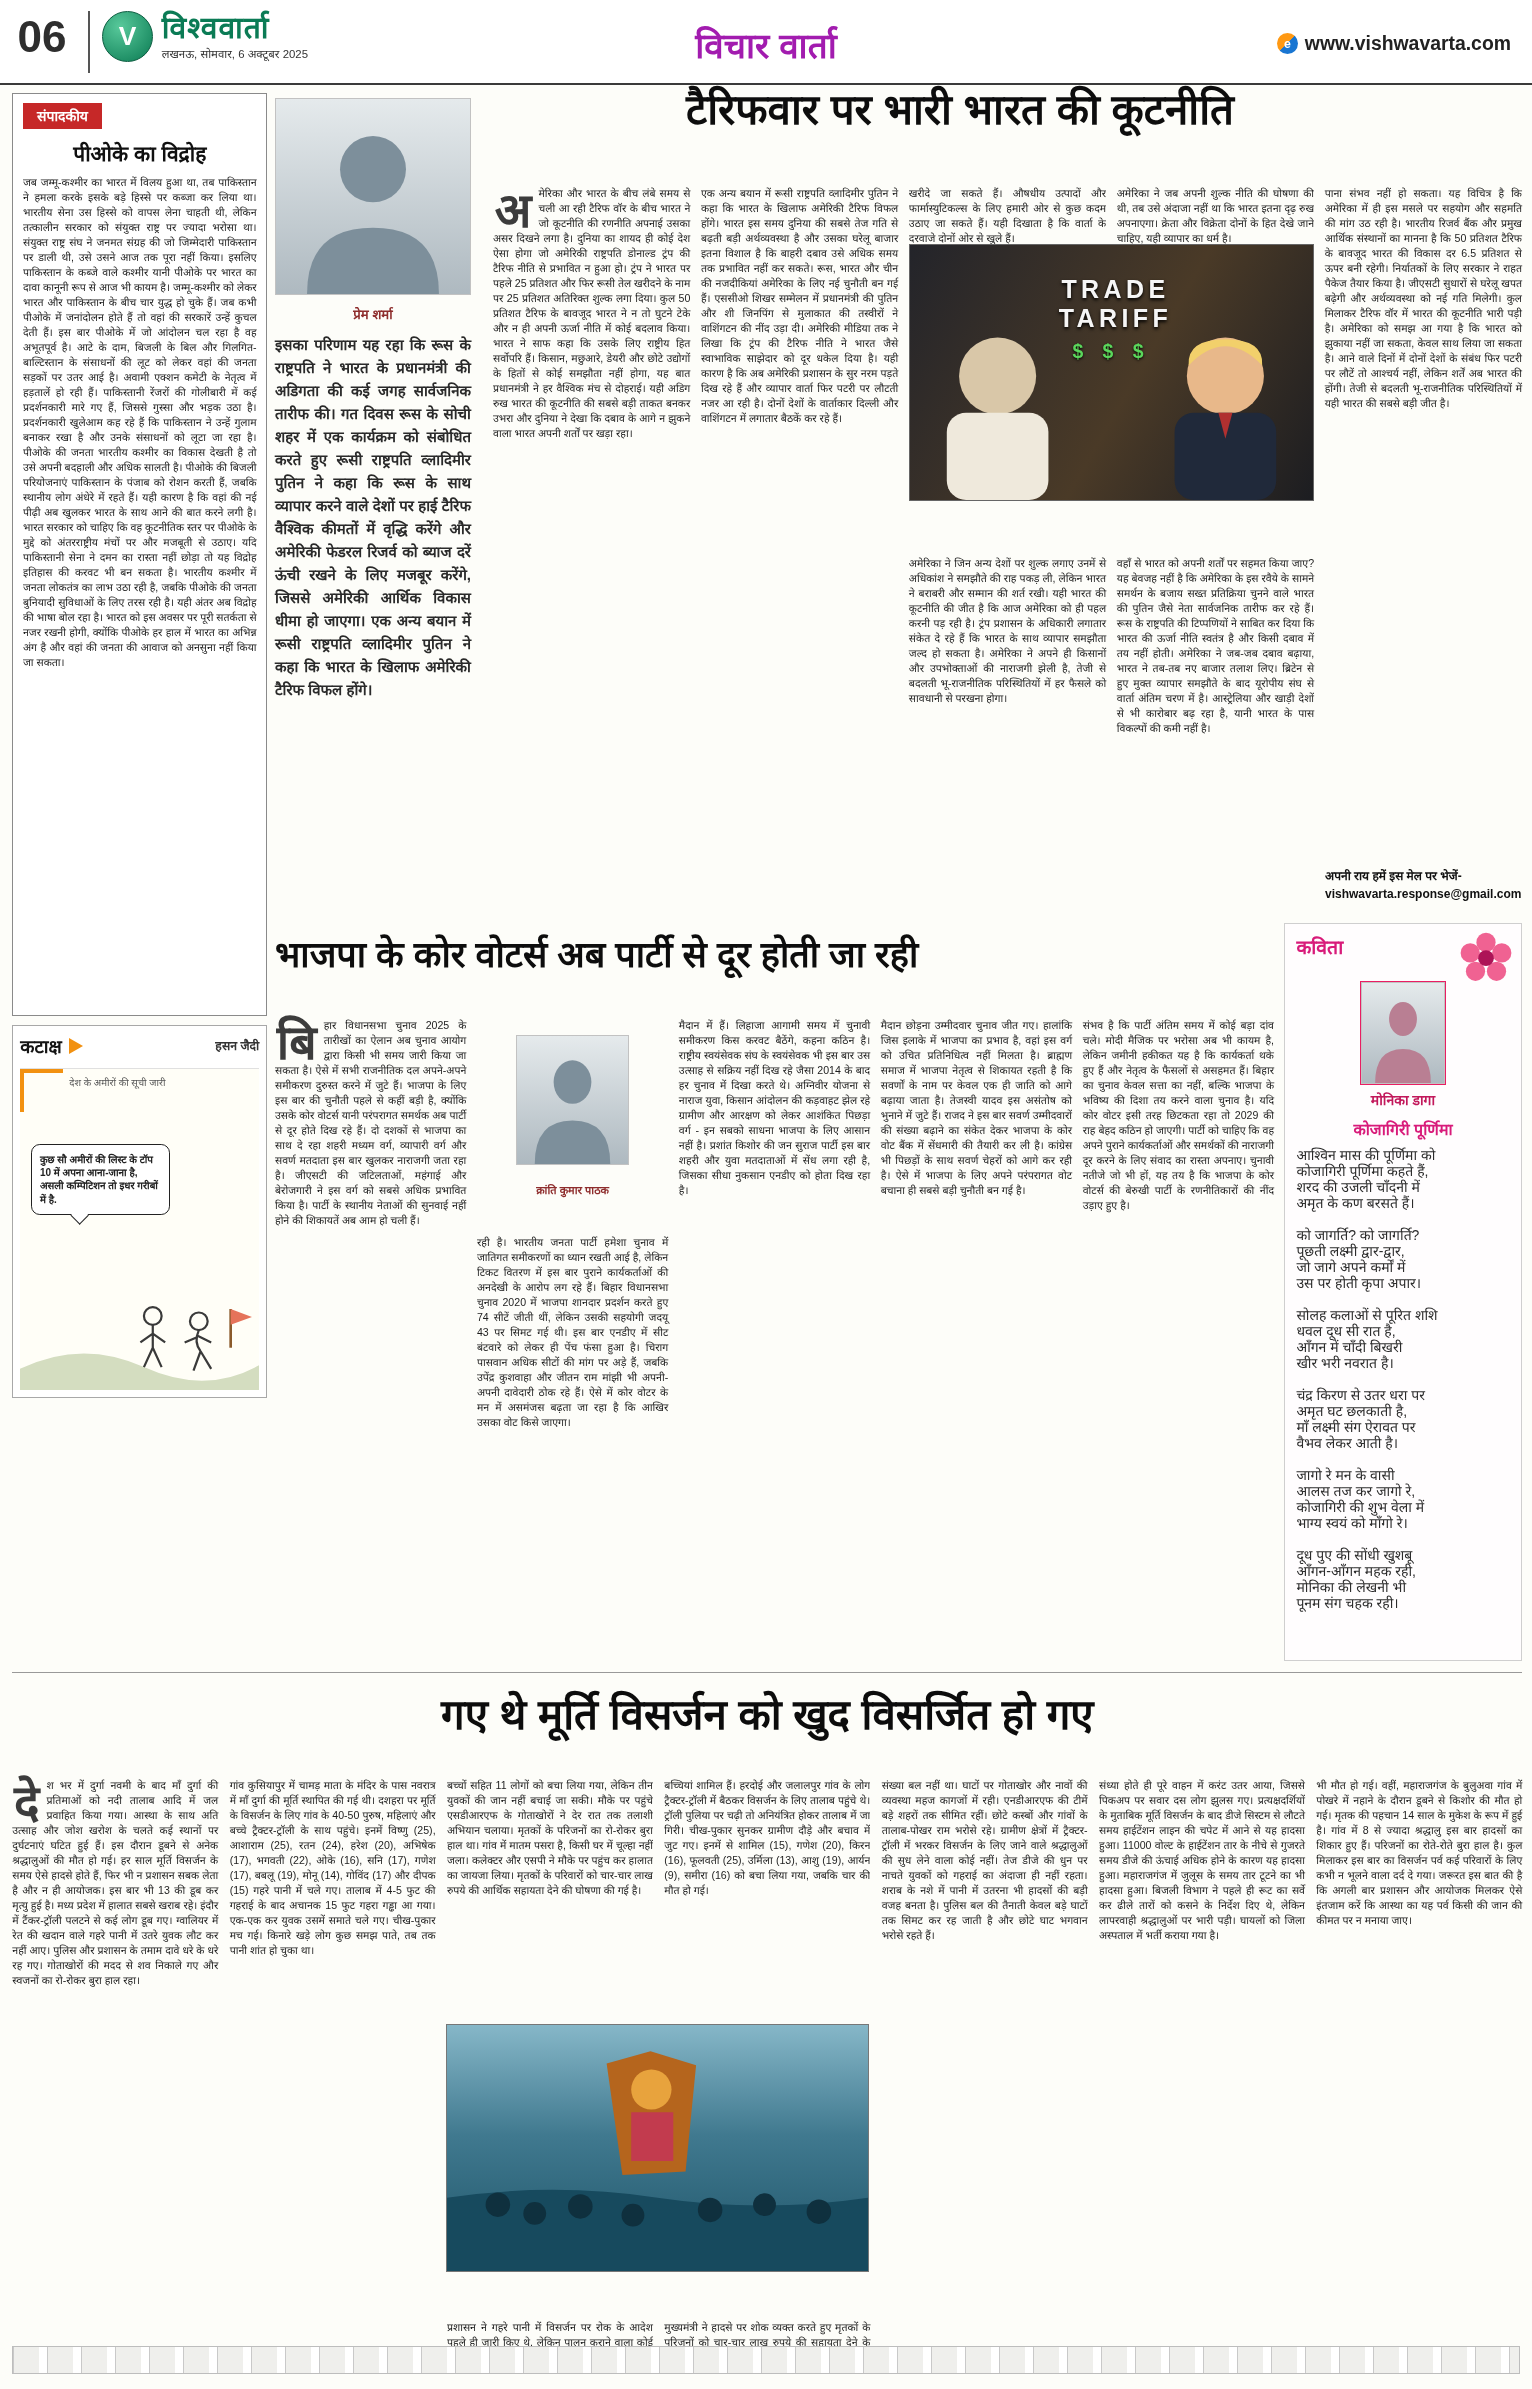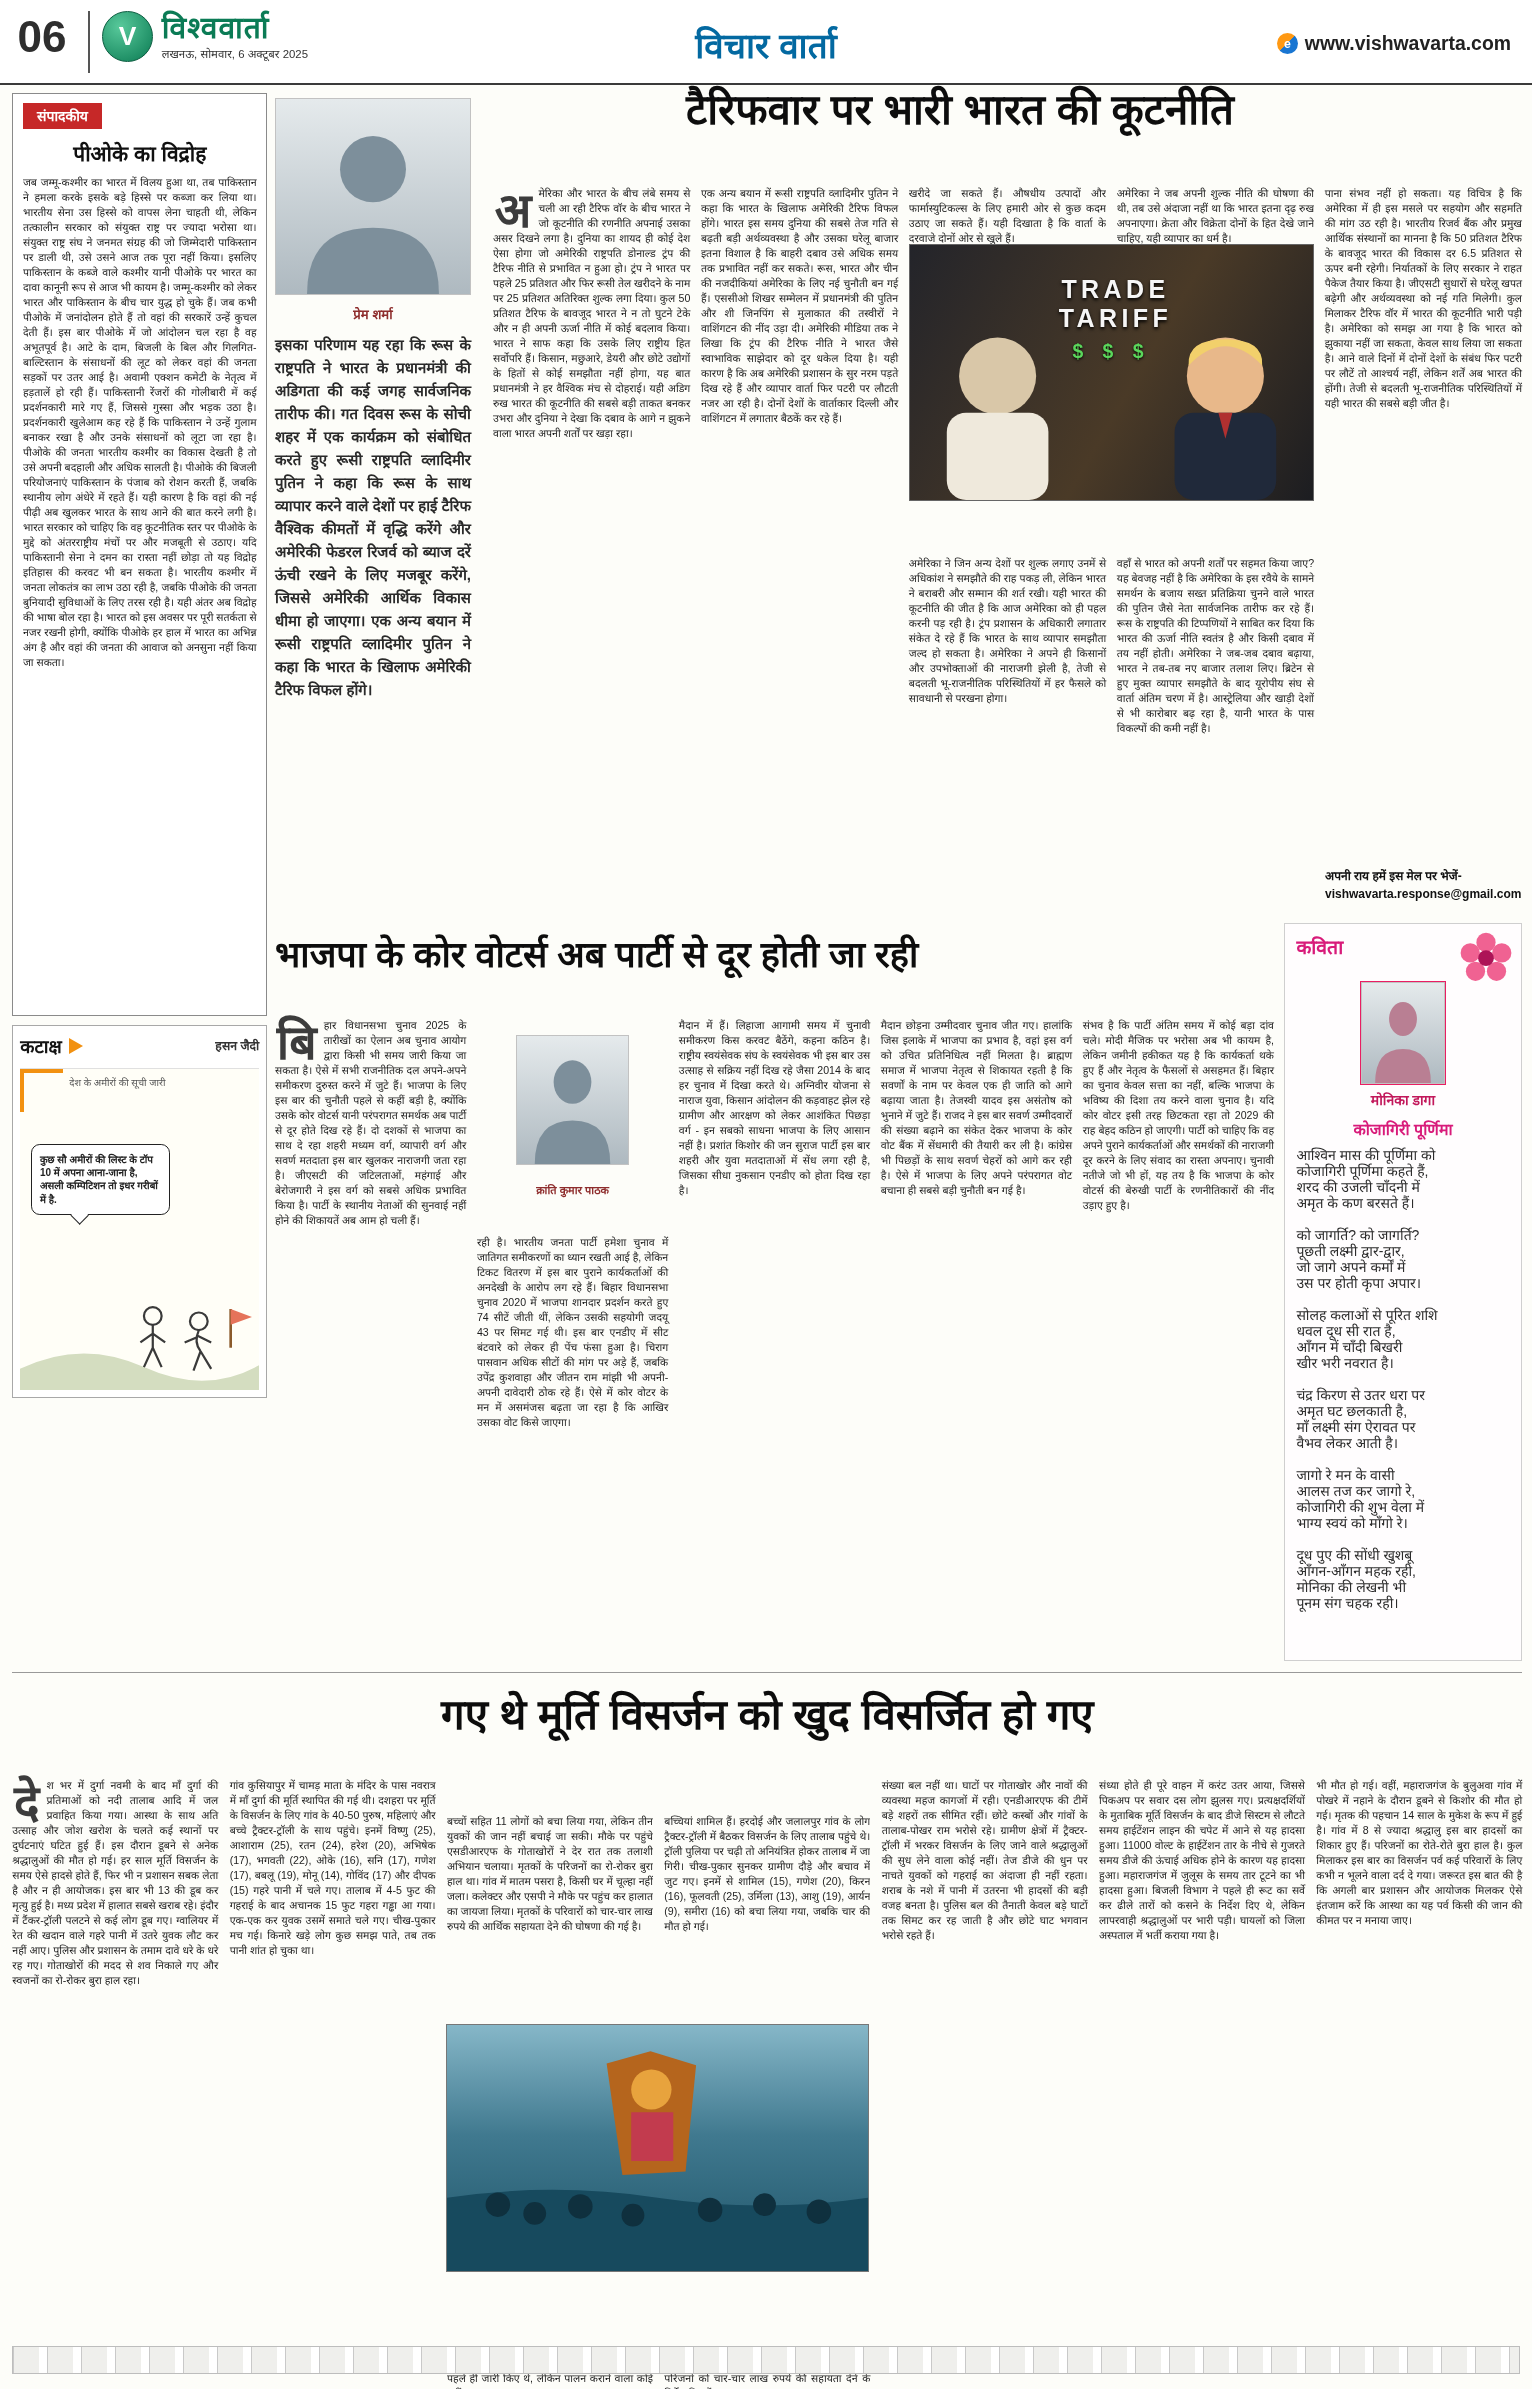--- a/index.html
+++ b/index.html
@@ -9,21 +9,21 @@
 
   
   .masthead{position:absolute;top:0;left:0;width:100%;height:85px;border-bottom:2.6px solid #3a3a3a;background:#fff;}
   .pagenum{position:absolute;left:17.6px;top:12.3px;font-size:44px;font-weight:bold;color:#2e2e2e;}
   .mast-divider{position:absolute;left:88px;top:10.6px;width:1.8px;height:62px;background:#555;}
   .brand{position:absolute;left:102px;top:10.6px;display:flex;gap:8.8px;align-items:center;}
   .logo{width:51px;height:51px;border-radius:50%;background:radial-gradient(circle at 35% 30%,#58c99b,#0a7a52);
         display:flex;align-items:center;justify-content:center;color:#fff;font-size:26.4px;font-weight:bold;border:1.8px solid #0a5c3f;}
   .brand-name{font-size:30px;font-weight:bold;color:#0b7b55;letter-spacing:0.9px;line-height:1.1;}
   .dateline{font-size:11.4px;color:#333;margin-top:2.6px;}
-  .page-section-title{position:absolute;left:50%;transform:translateX(-50%);top:21px;font-size:35px;font-weight:bold;color:#0369a1;}
+  .page-section-title{position:absolute;left:50%;transform:translateX(-50%);top:21px;font-size:35px;font-weight:bold;color:#a21caf;}
   .site{position:absolute;right:21px;top:32px;display:flex;align-items:center;gap:7px;}
   .globe{width:21px;height:21px;border-radius:50%;background:linear-gradient(135deg,#ff9913 50%,#1976d2 50%);
          color:#fff;font-size:12.3px;font-weight:bold;display:flex;align-items:center;justify-content:center;}
   .site-url{font-size:19.4px;font-weight:bold;color:#222;}
 
   
   .bodytext{font-size:10.6px;line-height:15px;text-align:justify;color:#1d1d1d;white-space:pre-line;}
   .photo-box{background:linear-gradient(180deg,#e5eaec,#aeb9c0);width:100%;height:100%;position:relative;overflow:hidden;border:0.9px solid #c2c2c2;}
   .photo-box svg{position:absolute;bottom:0;left:0;width:100%;height:100%;}
   .caption{font-size:13.2px;font-weight:bold;color:#8e2d2d;text-align:center;margin-top:3.5px;}
@@ -86,21 +86,21 @@
   .poem-title{text-align:center;font-size:16px;font-weight:bold;color:#d81b7a;margin:8.8px 0 7px;}
   .poem-lines{font-size:14px;line-height:16px;color:#2c2c2c;white-space:pre-line;}
 
   
   .bottom-article{position:absolute;left:12.3px;top:1672px;width:1510px;height:662px;border-top:0.9px solid #999;padding-top:10.6px;}
   .ba-headline{text-align:center;font-size:42px;font-weight:800;color:#0c0c0c;}
   .ba-cols{position:absolute;left:0;top:90px;width:1510px;height:562px;display:flex;gap:11.4px;}
   .ba-author{width:102px;margin:1.8px auto 7px;}
   .ba-author .photo-wrap{height:120px;}
   .ba-author .caption{font-size:10.6px;}
-  .pre-img-b{height:255px;overflow:hidden;margin-top:36px;}
+  .pre-img-b{height:255px;overflow:hidden;}
   .img-spacer-b{height:257px;}
   .immersion{position:absolute;left:434px;top:351px;width:423px;height:248px;border:0.9px solid #777;overflow:hidden;
              background:linear-gradient(180deg,#86b7c8 0%,#40798f 45%,#1f5468 100%);}
   .immersion svg{position:absolute;inset:0;width:100%;height:100%;}
 
   
   .footer-strip{position:absolute;left:12.3px;top:2346px;width:1508px;height:28px;border:0.9px solid #bdbdbd;
       background-image:
         repeating-linear-gradient(90deg,#c9c9c9 0 0.9px,transparent 0.9px 34px),
         repeating-linear-gradient(90deg,#efefec 0 26.4px,#ffffff 26.4px 34px);}

